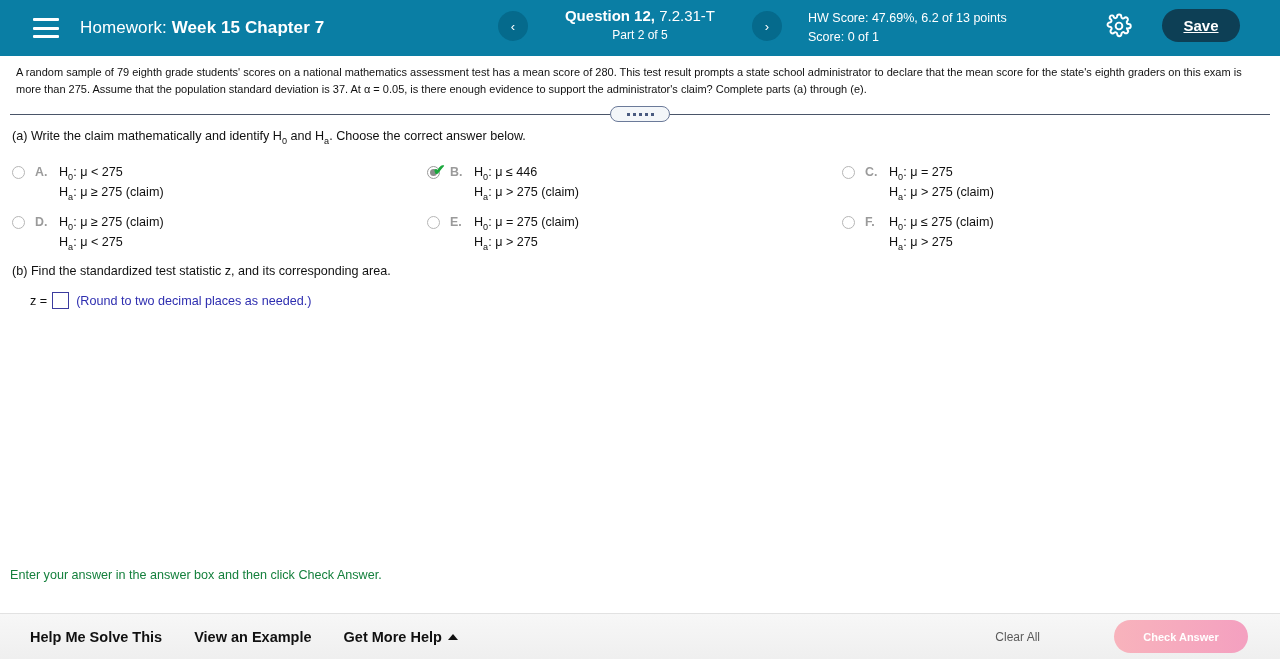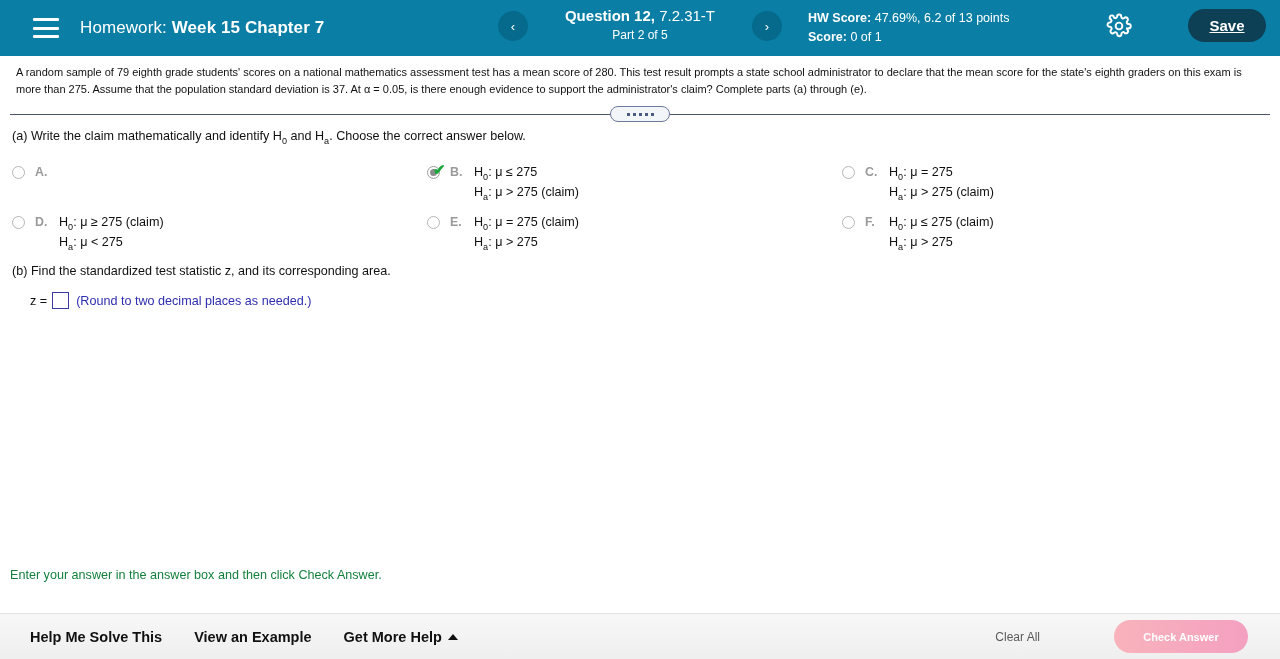--- a/index.html
+++ b/index.html
@@ -62,28 +62,28 @@
   }
   .qblock .qline { font-size: 15px; white-space: nowrap; }
   .qblock .qline b { font-weight: 700; }
   .qblock .qpart { font-size: 12px; margin-top: 2px; }
 
   .scoreblock {
     position: absolute; left: 808px; top: 9px;
     font-size: 12.5px; line-height: 1.52;
     white-space: nowrap;
   }
-  .scoreblock b { font-weight: 700; }
+  .scoreblock b { font-weight: 400; }
 
   .gear-btn {
     position: absolute; left: 1106px; top: 13px;
     width: 26px; height: 26px; cursor: pointer;
   }
   .save-btn {
-    position: absolute; left: 1188px; top: 9px;
+    position: absolute; left: 1162px; top: 9px;
     width: 78px; height: 33px;
     background: #0d3f55;
     color: #ffffff;
     border: none; border-radius: 17px;
     font-family: "Liberation Sans", sans-serif;
     font-size: 15px; font-weight: 700;
     cursor: pointer;
     text-decoration: underline;
   }
 
@@ -340,30 +340,34 @@
 </div>
 
 <div class="choices">
   <div class="choice-row">
 
     <div class="choice">
       <div class="radio-wrap">
         <div class="radio"></div>
       </div>
       <div class="choice-letter">A.</div>
+      <div>
+        <div class="choice-body"><span>H</span><sub>0</sub><span>: μ &lt; 275</span></div>
+        <div class="choice-body"><span>H</span><sub>a</sub><span>: μ ≥ 275 (claim)</span></div>
+      </div>
     </div>
 
     <div class="choice col2">
       <div class="radio-wrap">
         <div class="radio checked"></div>
         <span class="check-mark">✔</span>
       </div>
       <div class="choice-letter">B.</div>
       <div>
-        <div class="choice-body"><span>H</span><sub>0</sub><span>: μ ≤ 275</span></div>
+        <div class="choice-body"><span>H</span><sub>0</sub><span>: μ ≤ 446</span></div>
         <div class="choice-body"><span>H</span><sub>a</sub><span>: μ &gt; 275 (claim)</span></div>
       </div>
     </div>
 
     <div class="choice">
       <div class="radio-wrap">
         <div class="radio"></div>
       </div>
       <div class="choice-letter">C.</div>
       <div>

